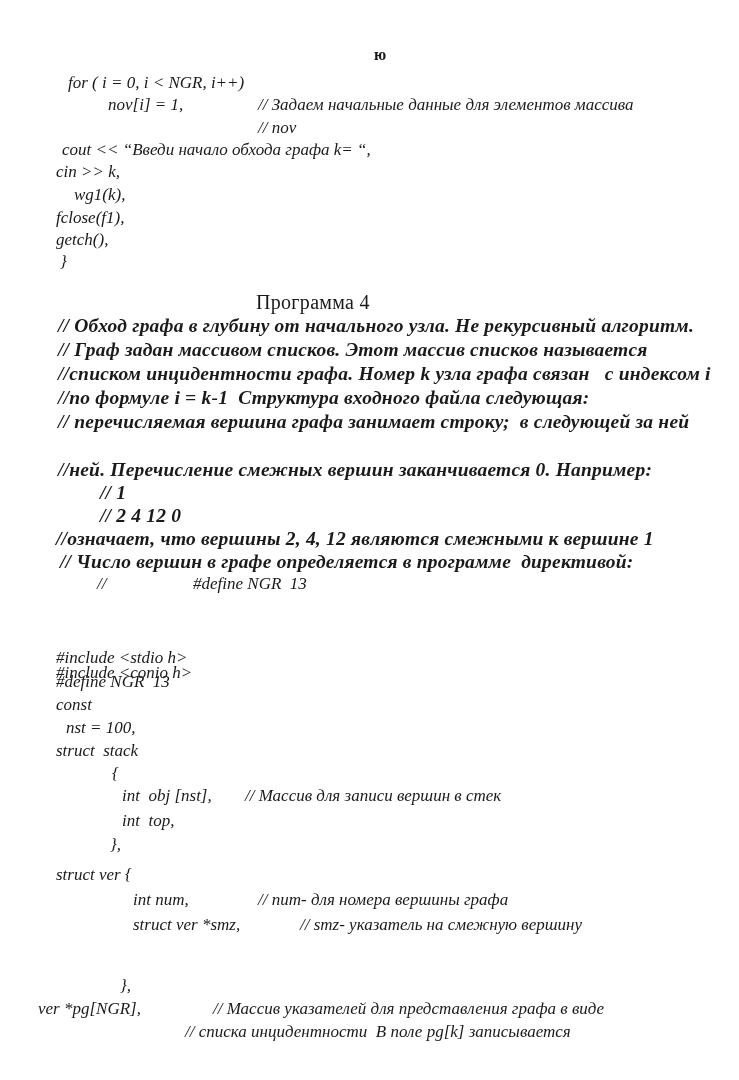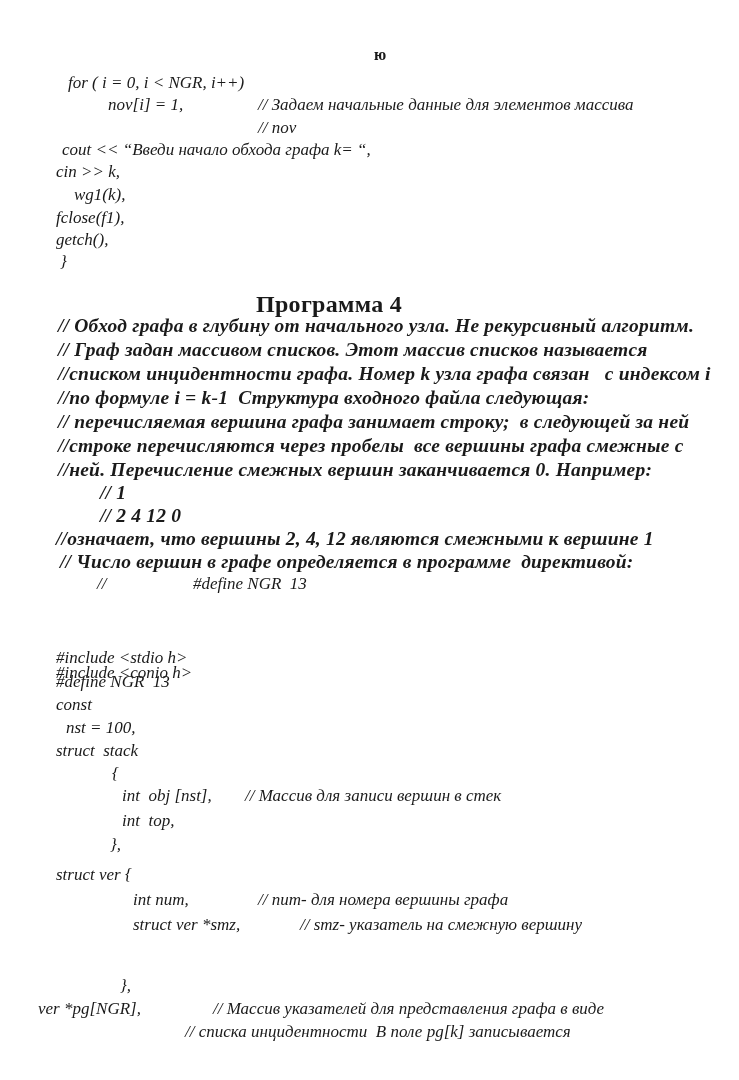--- a/index.html
+++ b/index.html
@@ -20,22 +20,22 @@
     line-height:1.1;
     color:#1a1a1a;
   }
   .bold{
     font-weight:bold;
     font-size:19.5px;
     letter-spacing:.2px;
   }
   .heading{
     font-style:normal;
-    font-weight:bold;
-    font-size:24px;
+    font-weight:normal;
+    font-size:20px;
     letter-spacing:.3px;
   }
   .pagenum{
     font-style:normal;
     font-weight:bold;
     font-size:16px;
   }
 </style>
 </head>
 <body>
@@ -51,21 +51,20 @@
     <div class="line" style="left: 56px; top: 163px;">cin &gt;&gt; k,</div>
     <div class="line" style="left: 74px; top: 186px;">wg1(k),</div>
     <div class="line" style="left: 56px; top: 209px;">fclose(f1),</div>
     <div class="line" style="left: 56px; top: 231px;">getch(),</div>
     <div class="line" style="left: 60px; top: 253px;">}</div>
     <div class="line bold" style="left: 58px; top: 315px;">// Обход графа в глубину от начального узла. Не рекурсивный алгоритм.</div>
     <div class="line bold" style="left: 58px; top: 339px;">// Граф задан массивом списков. Этот массив списков называется</div>
     <div class="line bold" style="left: 58px; top: 363px;">//списком инцидентности графа. Номер k узла графа связан   с индексом i</div>
     <div class="line bold" style="left: 58px; top: 387px;">//по формуле i = k-1  Структура входного файла следующая:</div>
     <div class="line bold" style="left: 58px; top: 411px;">// перечисляемая вершина графа занимает строку;  в следующей за ней</div>
-    <div class="line bold" style="left: 58px; top: 435px;">//строке перечисляются через пробелы  все вершины графа смежные с</div>
     <div class="line bold" style="left: 58px; top: 459px;">//ней. Перечисление смежных вершин заканчивается 0. Например:</div>
     <div class="line bold" style="left: 100px; top: 482px;">// 1</div>
     <div class="line bold" style="left: 100px; top: 505px;">// 2 4 12 0</div>
     <div class="line bold" style="left: 56px; top: 528px;">//означает, что вершины 2, 4, 12 являются смежными к вершине 1</div>
     <div class="line bold" style="left: 60px; top: 551px;">// Число вершин в графе определяется в программе  директивой:</div>
     <div class="line" style="left: 97px; top: 575px;">//</div>
     <div class="line" style="left: 193px; top: 575px;">#define NGR  13</div>
     <div class="line" style="left: 56px; top: 624px; margin-top: 40px;">#include &lt;conio h&gt;</div>
     <div class="line" style="left: 56px; top: 649px;">#include &lt;stdio h&gt;</div>
     <div class="line" style="left: 56px; top: 673px;">#define NGR  13</div>

